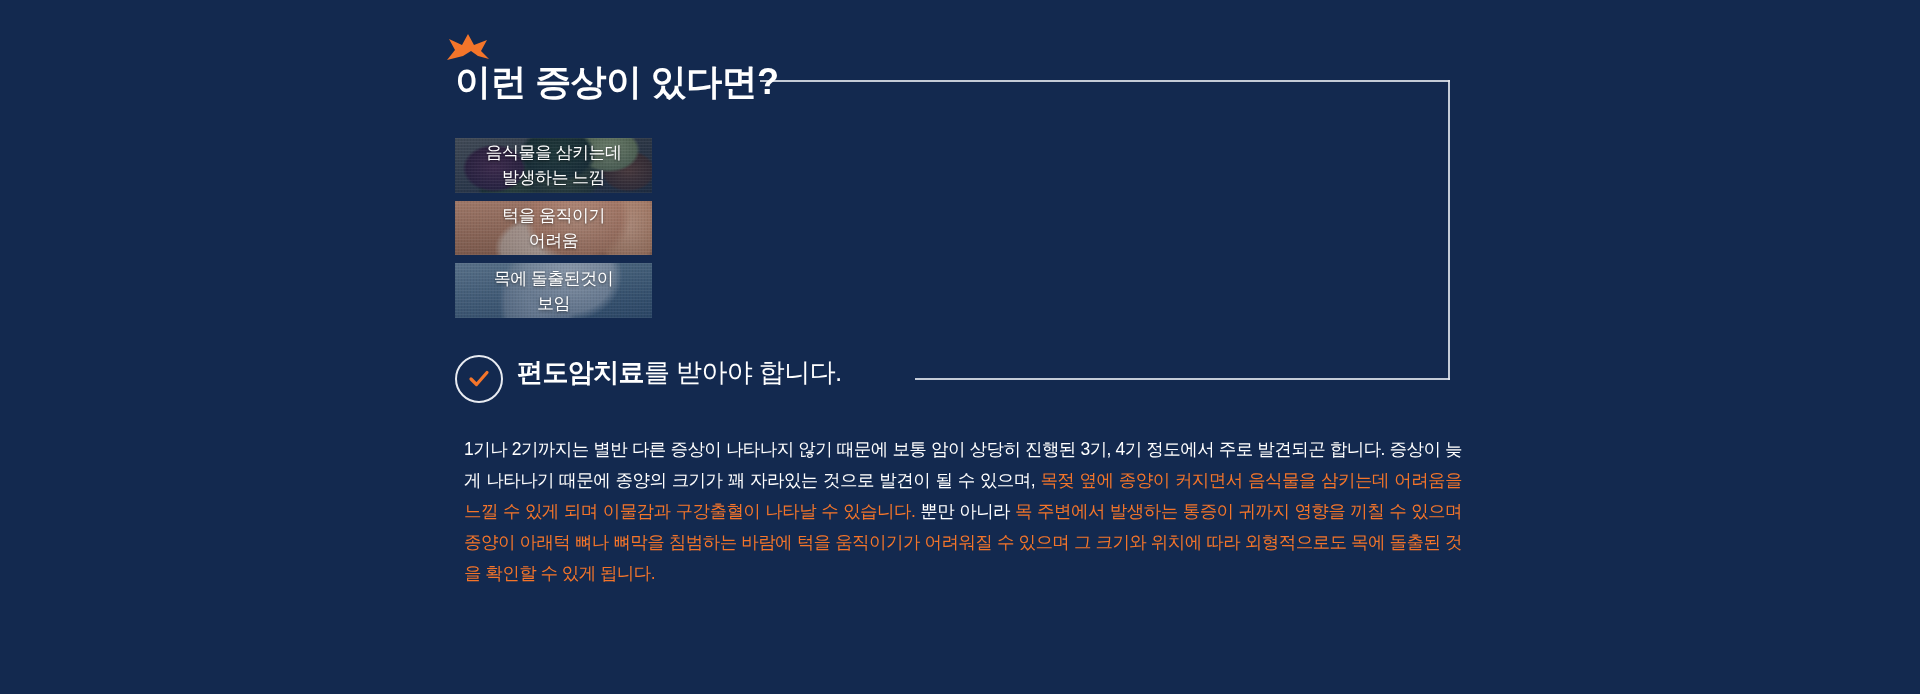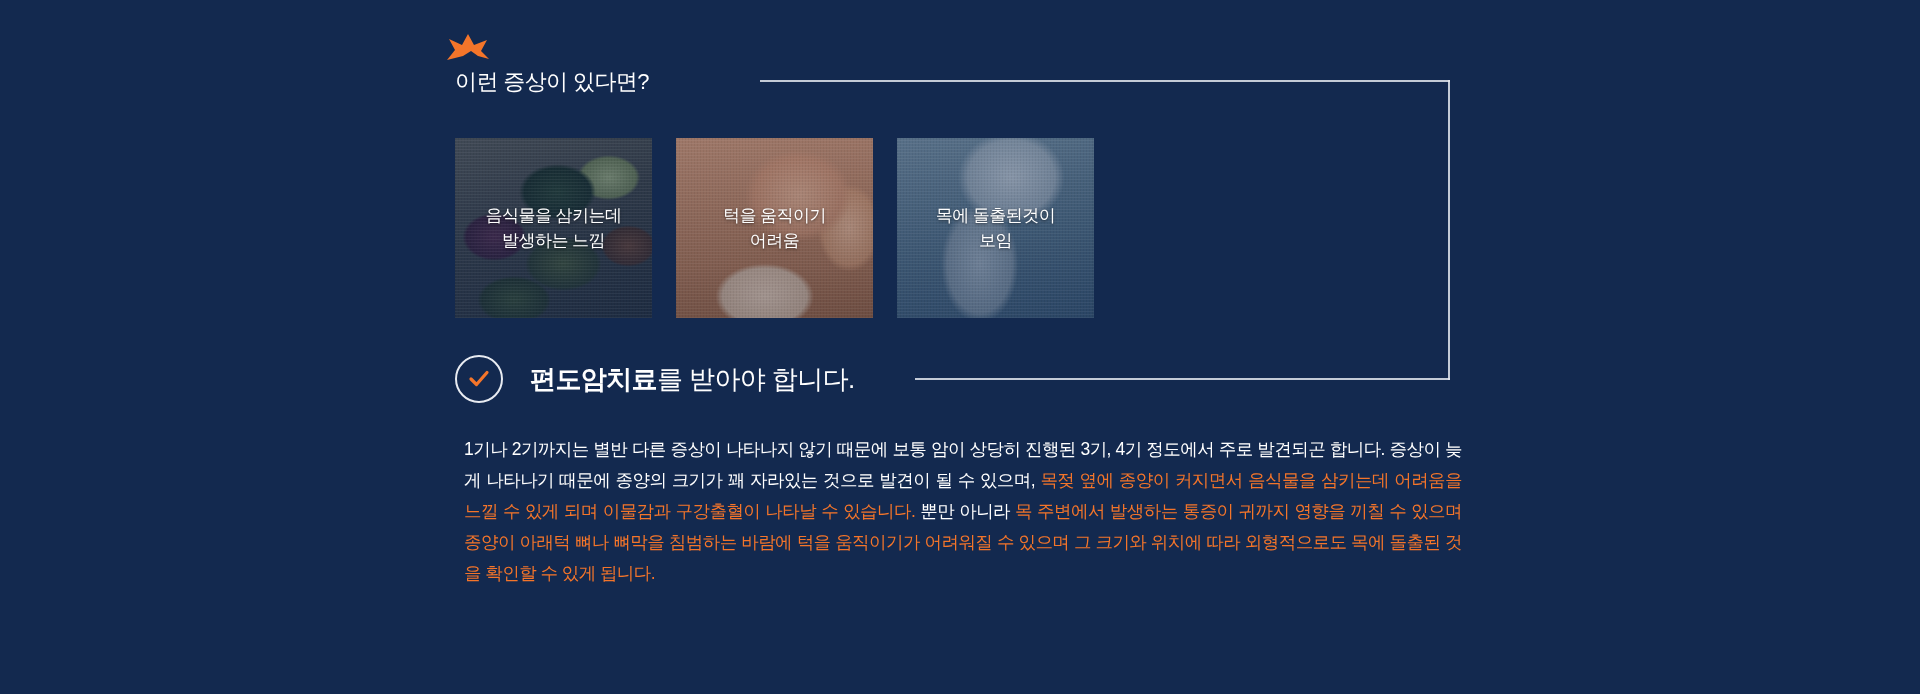--- a/index.html
+++ b/index.html
@@ -23,26 +23,26 @@
   }
   .bracket-bottom{
     position:absolute;left:915px;top:378px;width:535px;height:2px;
     background:#e4e8ef;opacity:.85;
   }
 
   
   .head1{position:absolute;left:455px;top:52px;height:48px;display:flex;align-items:flex-end;}
   .burst{position:absolute;left:-10px;top:-18px;width:46px;height:38px;}
   .head1-text{
-    font-size:22px;font-weight:400;color:#ffffff;letter-spacing:-.6px;
+    font-size:36px;font-weight:700;color:#ffffff;letter-spacing:-.6px;
     line-height:36px;white-space:nowrap;
   }
 
   
-  .cards{position:absolute;left:455px;top:138px;width:1000px;height:180px;display:flex;gap:24px;}
+  .cards{position:absolute;left:455px;top:138px;width:1000px;height:180px;display:flex;gap:8px;flex-direction:column;}
   .card{
     position:relative;width:197px;height:180px;overflow:hidden;
     display:flex;align-items:center;justify-content:center;
   }
   .card .photo{position:absolute;inset:0;}
   .card .tint{position:absolute;inset:0;}
   .card .cap{
     position:relative;z-index:3;color:#fff;font-size:17px;font-weight:500;
     line-height:25px;text-align:center;letter-spacing:-.5px;
     text-shadow:0 1px 3px rgba(0,0,0,.55);padding:0 8px;
@@ -93,21 +93,21 @@
     radial-gradient(ellipse 46px 70px at 42% 70%, #b8c6cf 0%, #93a5b1 70%, transparent 84%),
     linear-gradient(165deg,#7f98a8 0%,#5d7b8e 55%,#41617a 100%);}
   .t5{background:linear-gradient(180deg,rgba(19,41,79,.36),rgba(19,41,79,.50));}
 
   .grain{position:absolute;inset:0;z-index:2;opacity:.10;
     background-image:
       repeating-linear-gradient(0deg,rgba(255,255,255,.5) 0 1px,transparent 1px 3px),
       repeating-linear-gradient(90deg,rgba(0,0,0,.5) 0 1px,transparent 1px 3px);}
 
   
-  .head2{position:absolute;left:455px;top:355px;display:flex;align-items:center;gap:27px;}
+  .head2{position:absolute;left:455px;top:355px;display:flex;align-items:flex-start;gap:14px;}
   .check-circle{width:44px;height:44px;border:2px solid #e8ebf1;border-radius:50%;
     display:flex;align-items:center;justify-content:center;flex:0 0 auto;}
   .head2-text{font-size:26px;font-weight:700;color:#ffffff;letter-spacing:-.6px;white-space:nowrap;}
   .head2-text .reg{font-weight:500;}
 
   
   .para{
     position:absolute;left:464px;top:416px;width:998px;
     font-size:17.5px;line-height:31px;color:#ffffff;
     letter-spacing:-.55px;text-align:justify;font-weight:500;

